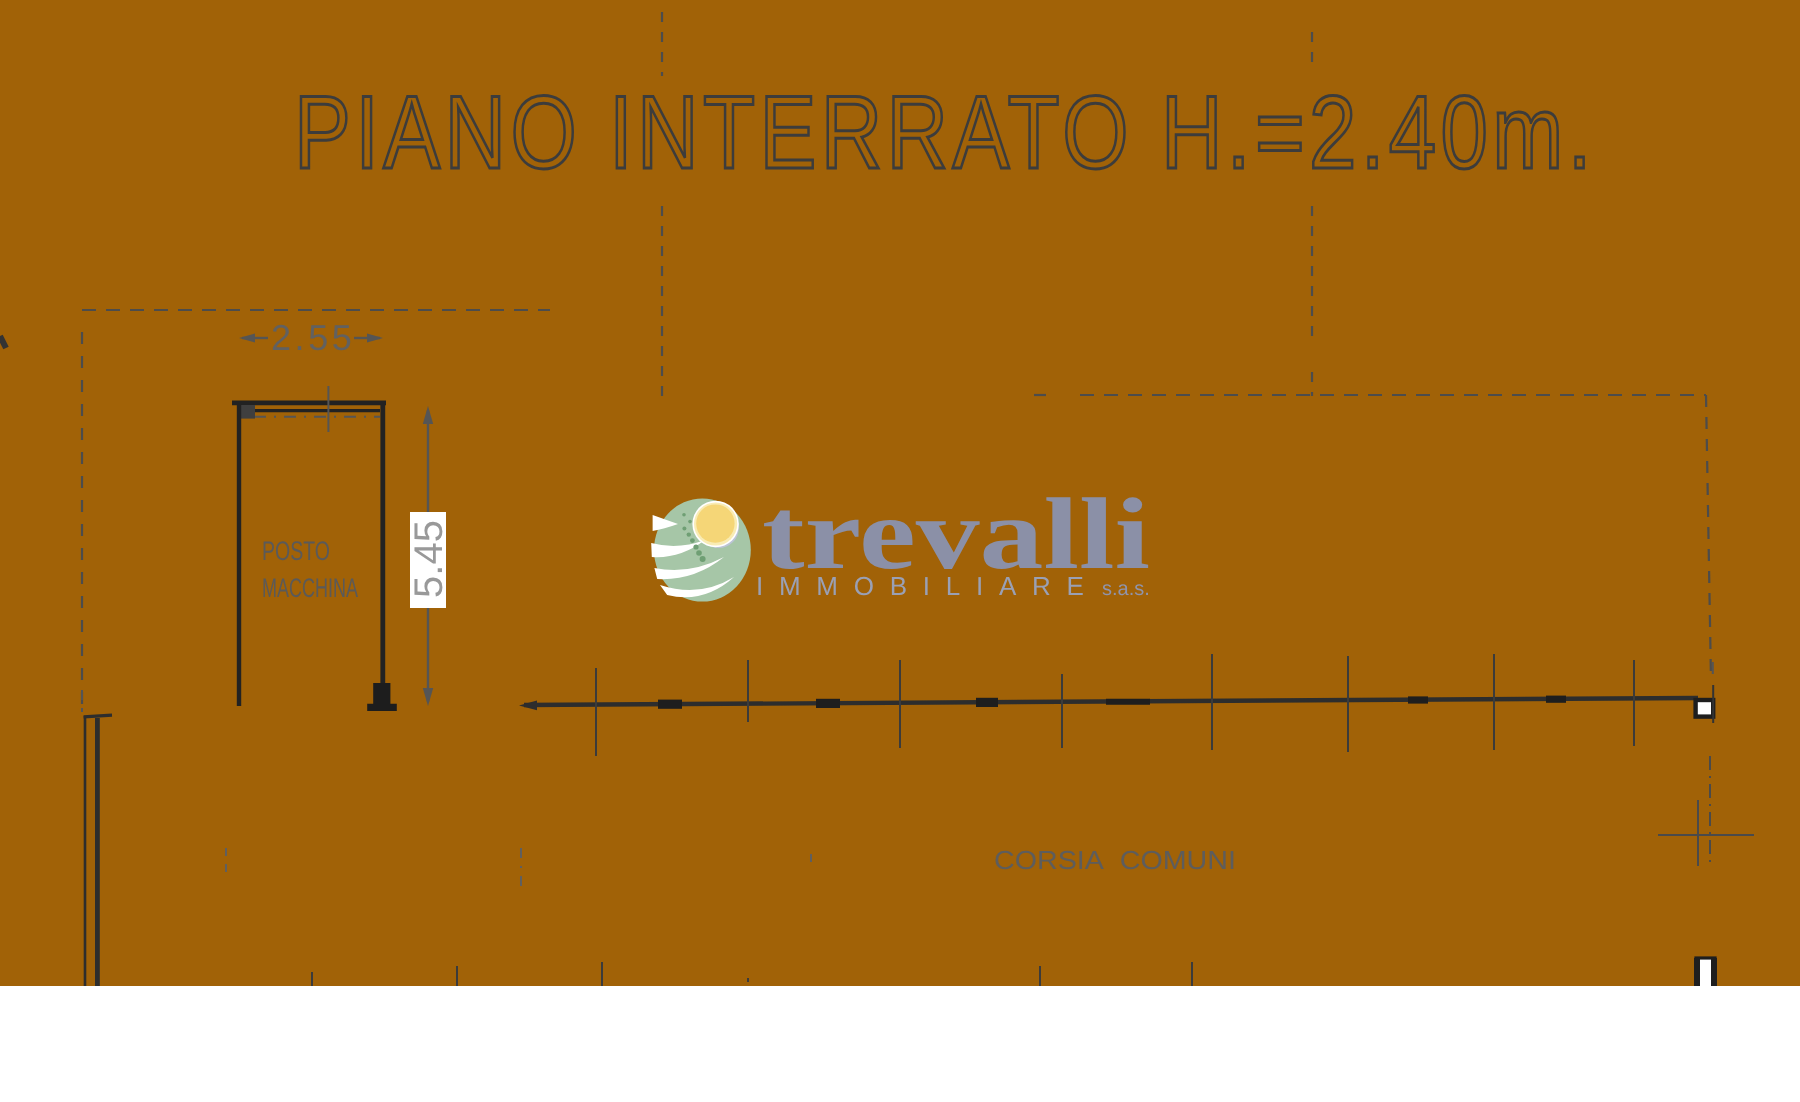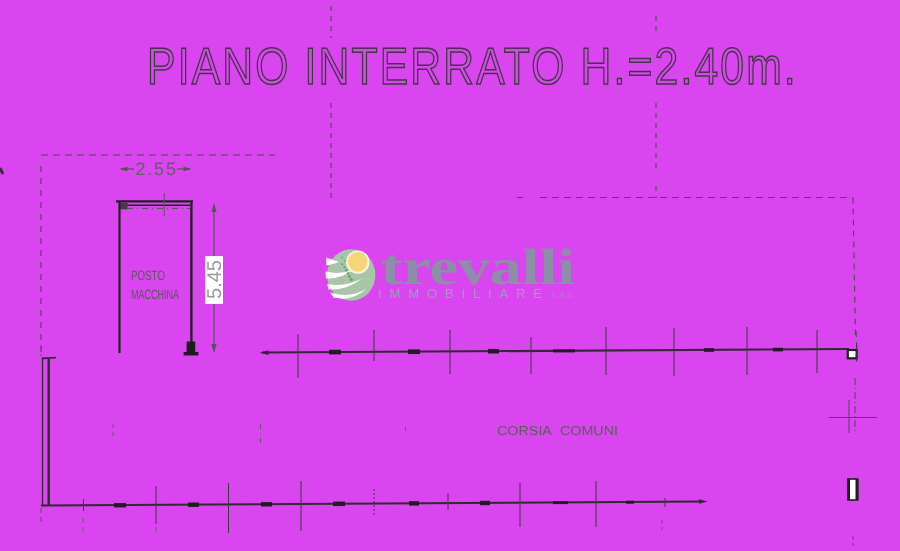--- a/index.html
+++ b/index.html
@@ -1,16 +1,16 @@
 <!DOCTYPE html>
 <html><head>
 <meta charset="utf-8">
 <style>
   html,body{margin:0;padding:0;background:#ffffff;}
-  #page{position:relative;width:900px;height:551px;background:#d946ef;overflow:hidden;
+  #page{position:relative;width:900px;height:493px;background:#a16207;overflow:hidden;
         font-family:"Liberation Sans", sans-serif;}
   svg text{font-family:"Liberation Sans", sans-serif;text-rendering:geometricPrecision;}
 </style>
 </head>
 <body>
 <div id="page">
 <svg width="900" height="551" viewBox="0 0 900 551">
 
   <g id="title">
     <text x="179.3" y="84" font-size="52" letter-spacing="2.64" transform="scale(0.82,1)" fill="none" stroke="#3c3c3c" stroke-width="1.5">PIANO INTERRATO H.=2.40m.</text>

